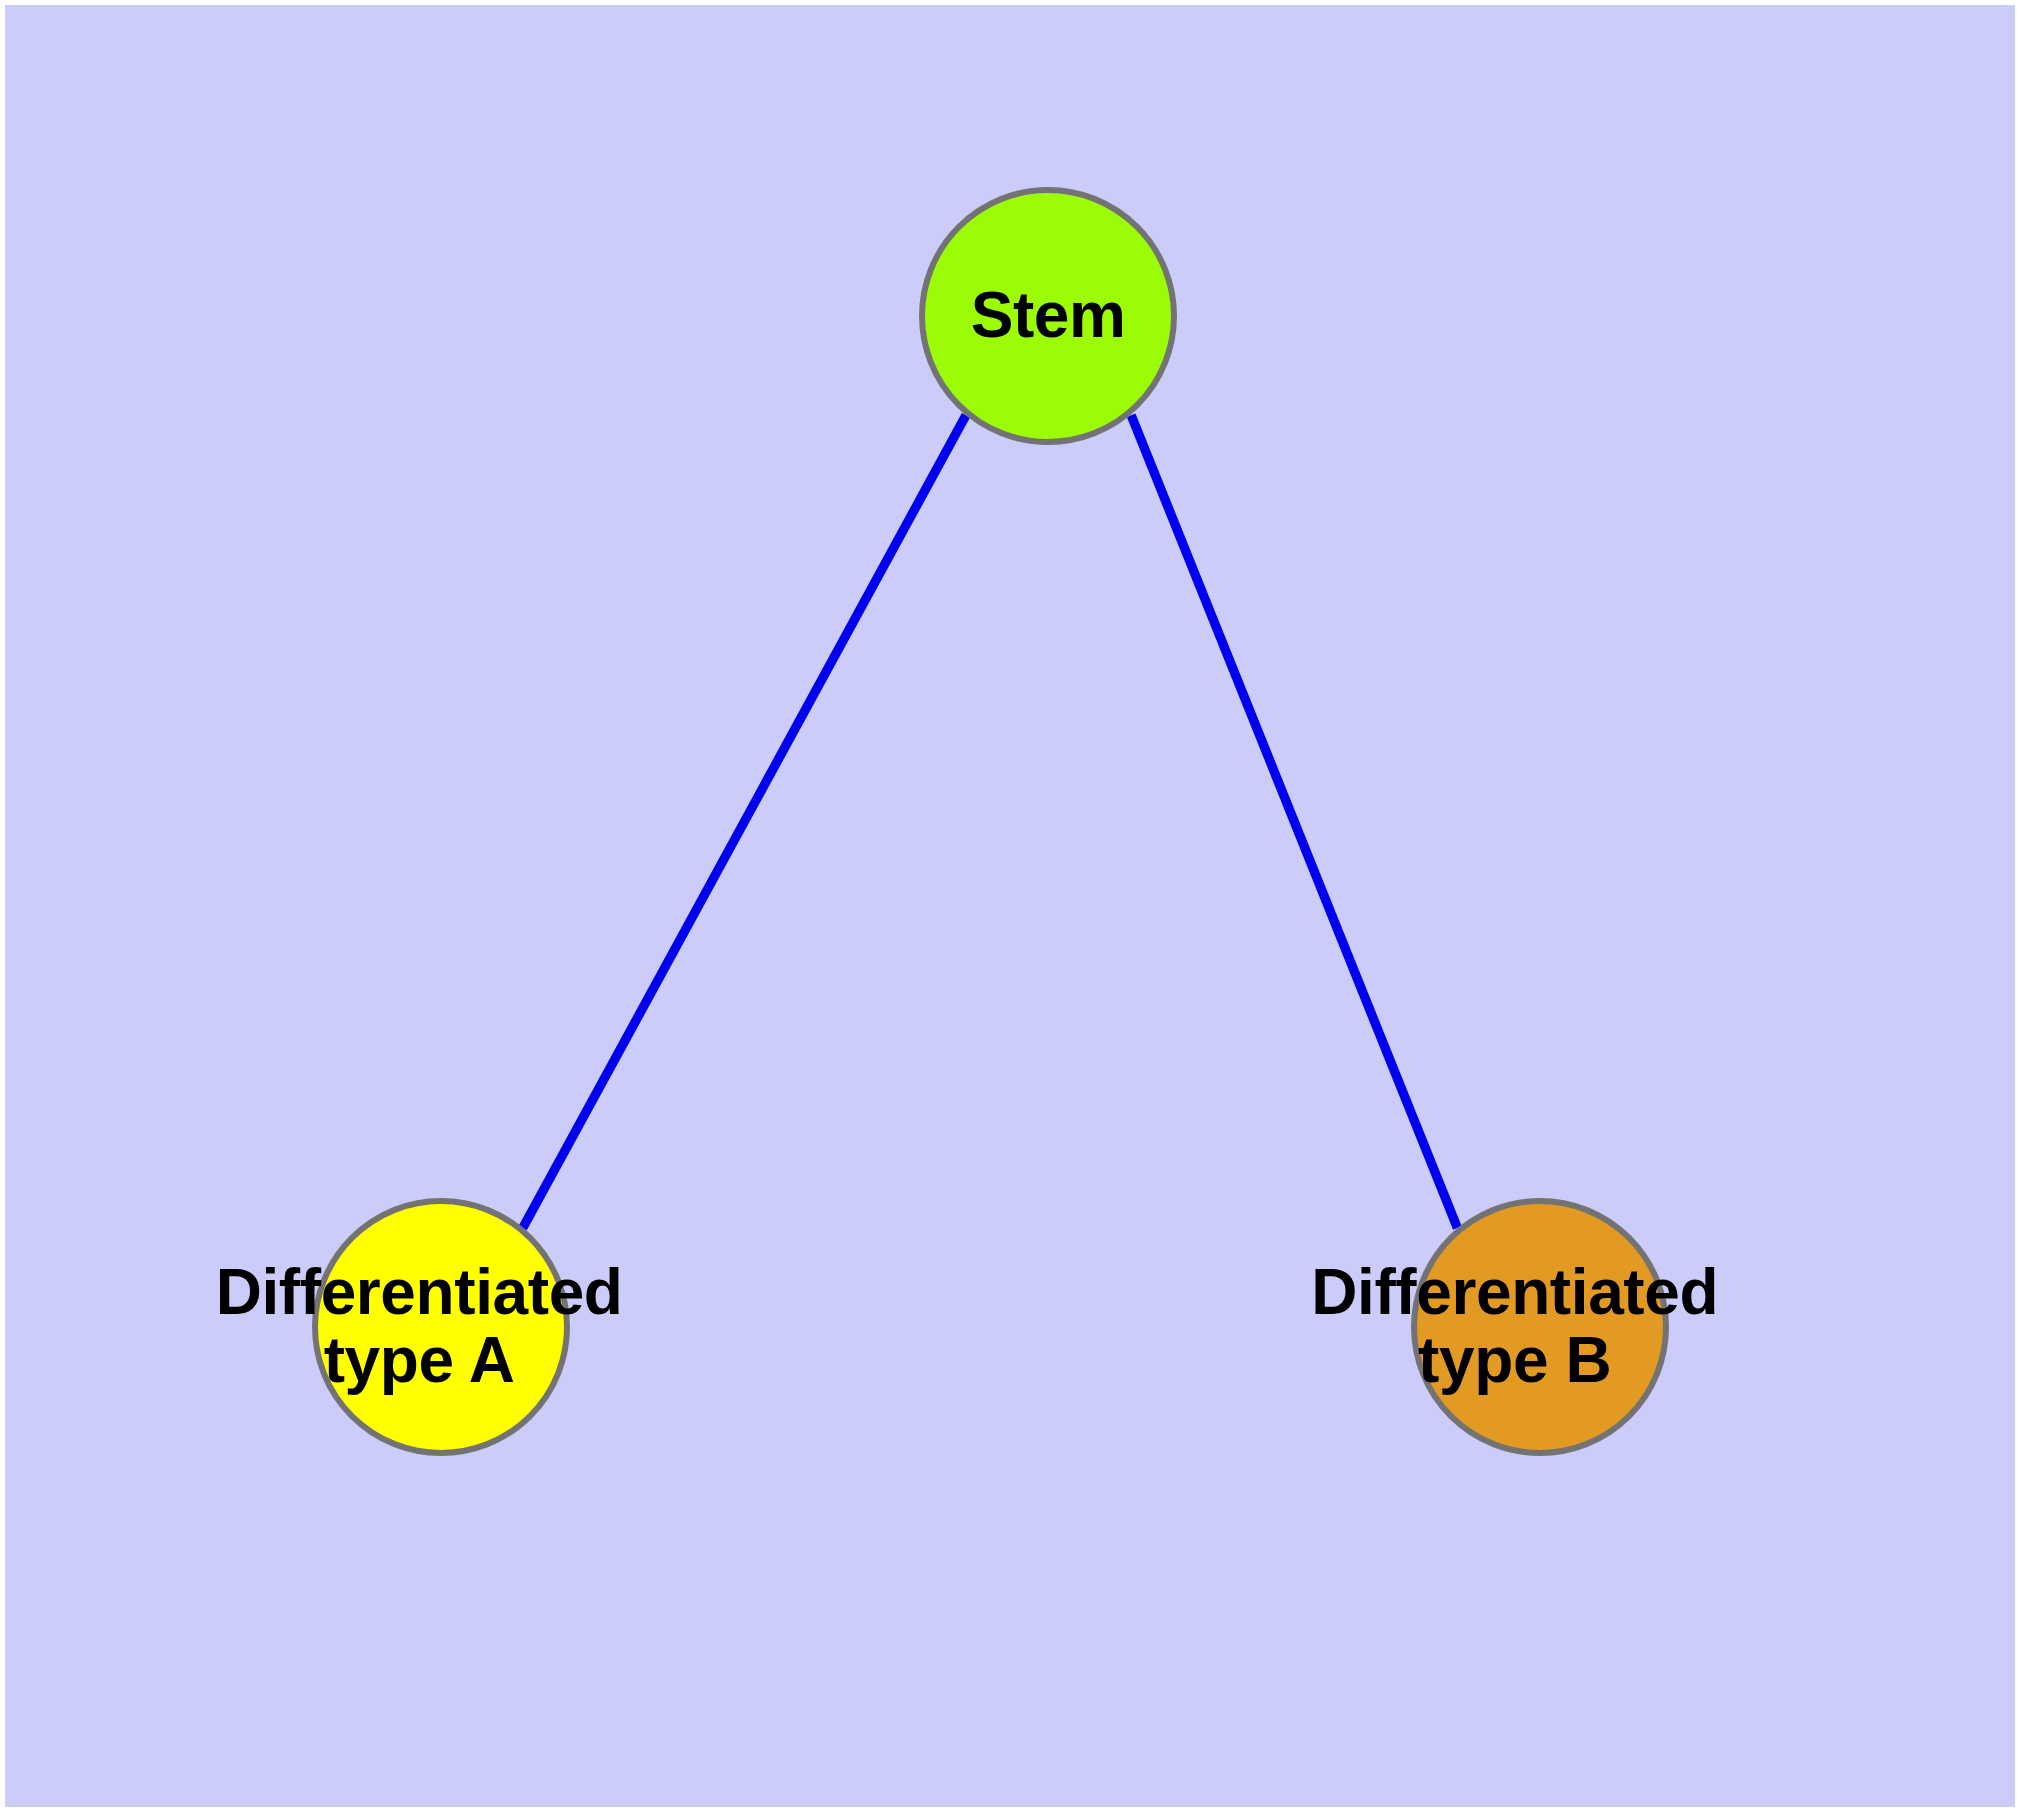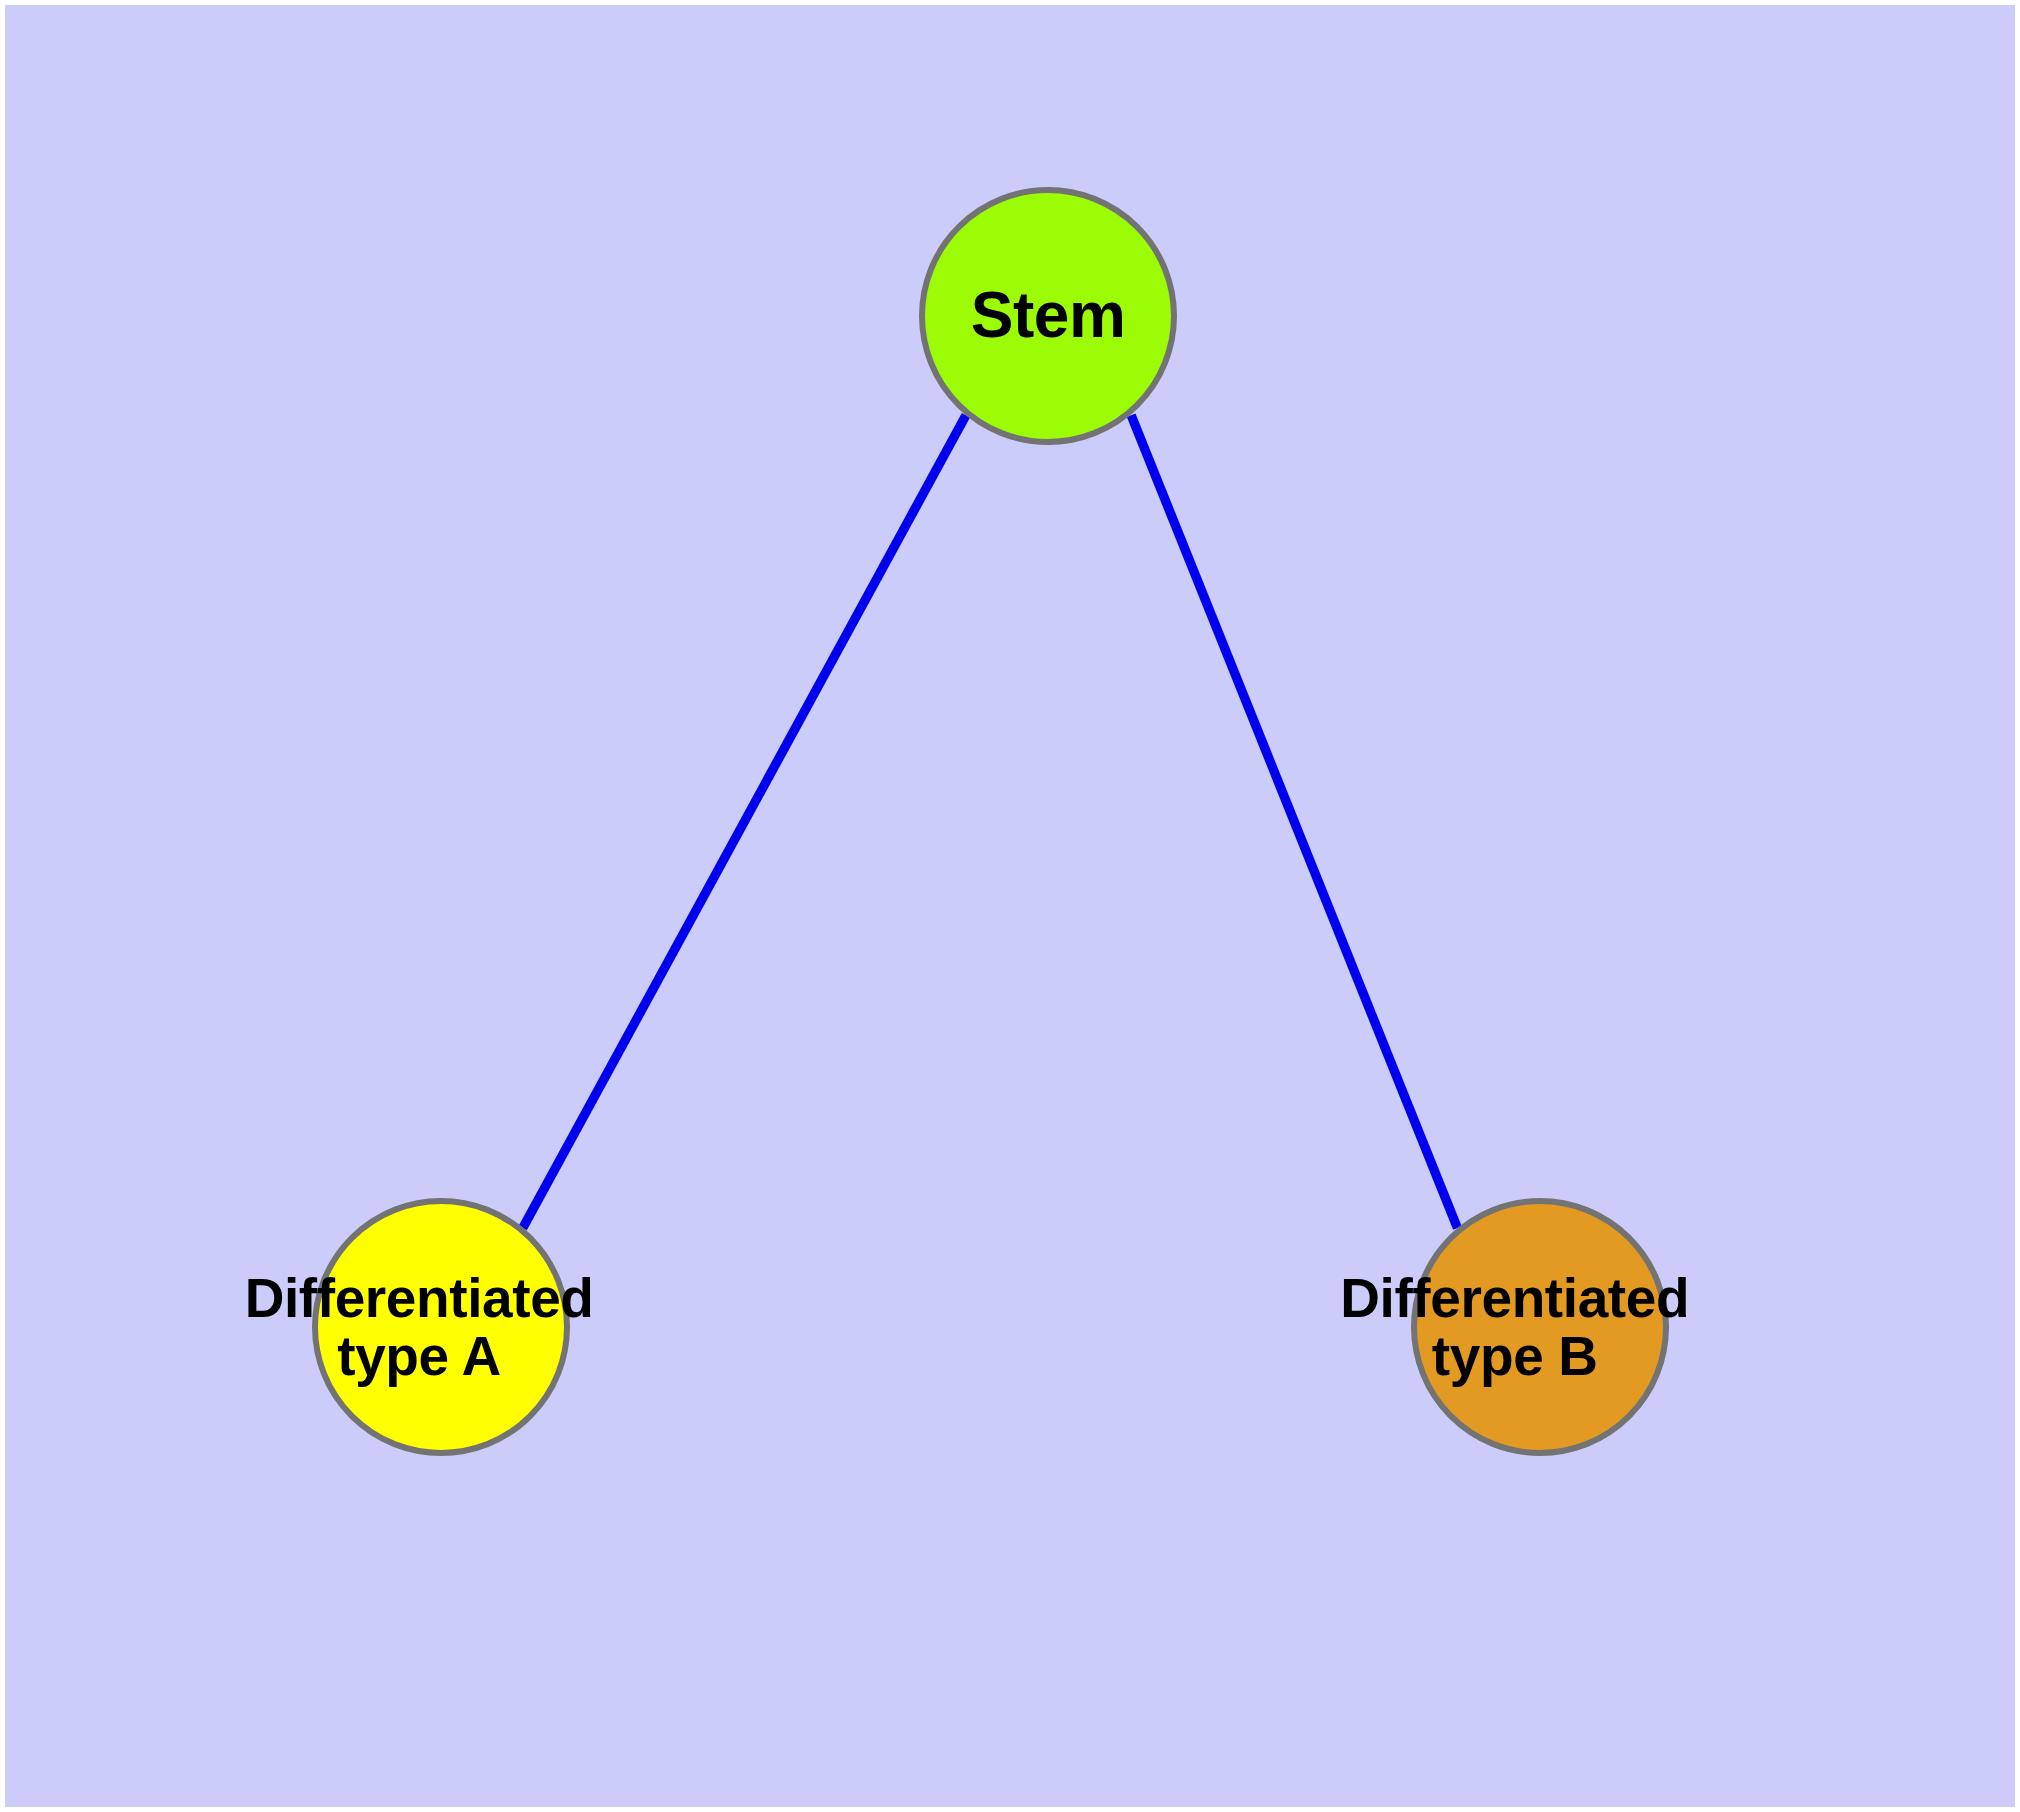--- a/index.html
+++ b/index.html
@@ -49,21 +49,21 @@
     transform: translate(-50%, -50%);
     white-space: pre;
     text-align: center;
     color: #000000;
     font-weight: bold;
     line-height: 1.06;
     letter-spacing: -0.4px;
     pointer-events: none;
   }
   .label-single { font-size: 64px; }
-  .label-multi  { font-size: 55px; }
+  .label-multi  { font-size: 64px; }
 </style>
 </head>
 <body>
 
 <div id="graph-canvas" style="background: rgb(255, 255, 255);">
   <div id="graph-plot" style="background: rgb(204, 204, 250);">
 
     <svg id="edge-layer" viewBox="0 0 2372 2126" preserveAspectRatio="none">
       <line class="graph-edge" x1="1134" y1="484" x2="611" y2="1443" stroke="#0000ee" stroke-width="11" stroke-linecap="butt"></line>
       <line class="graph-edge" x1="1329" y1="484" x2="1714" y2="1443" stroke="#0000ee" stroke-width="11" stroke-linecap="butt"></line>

